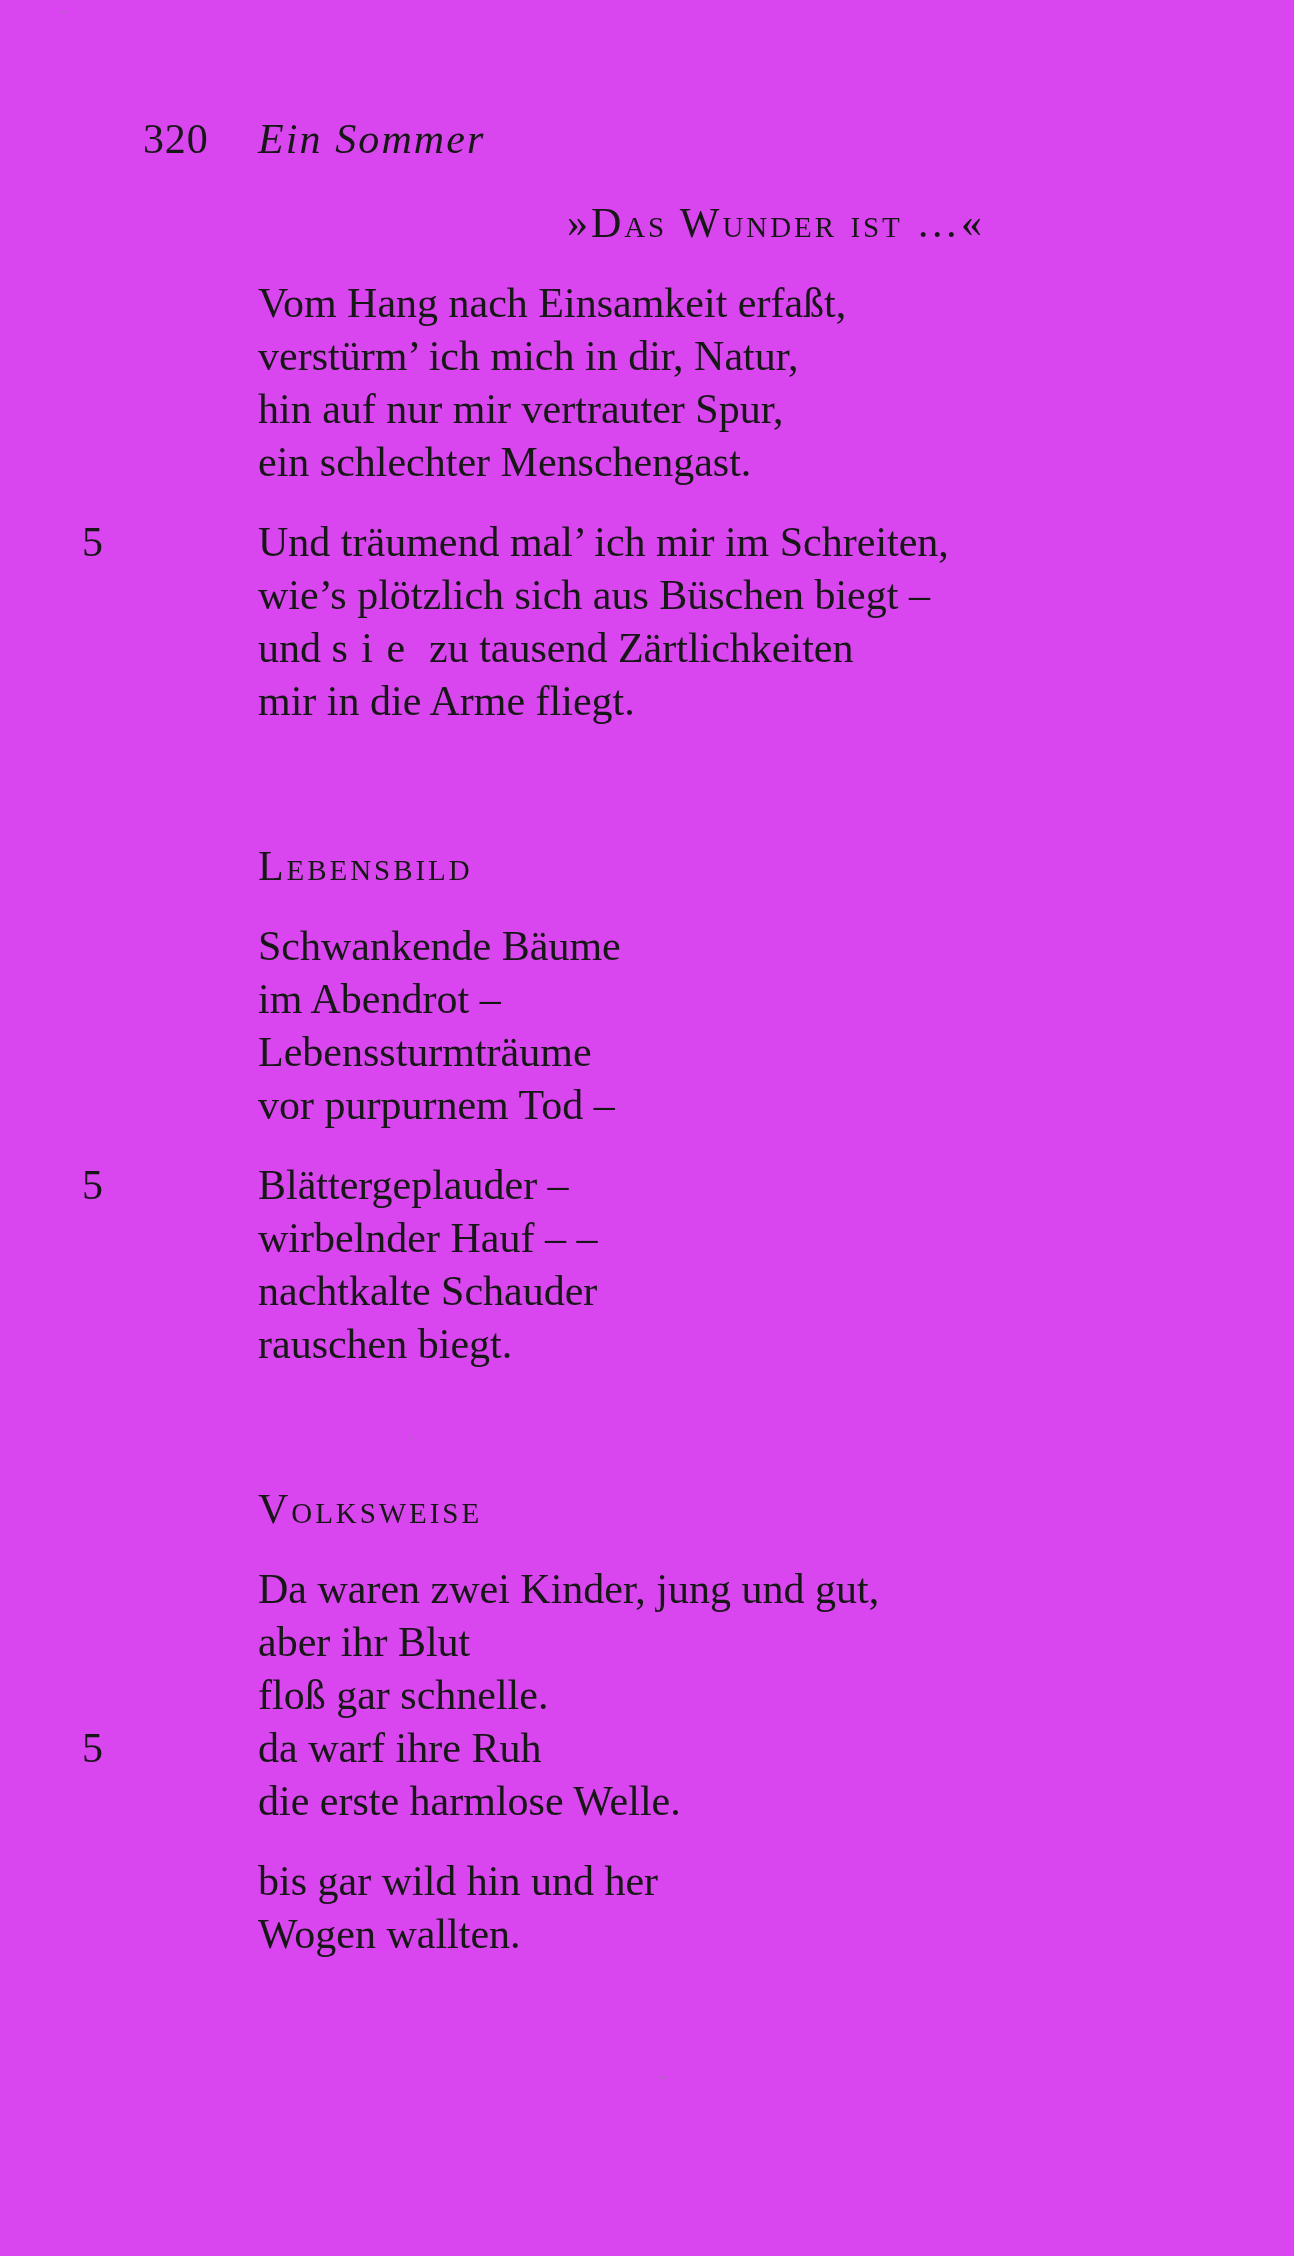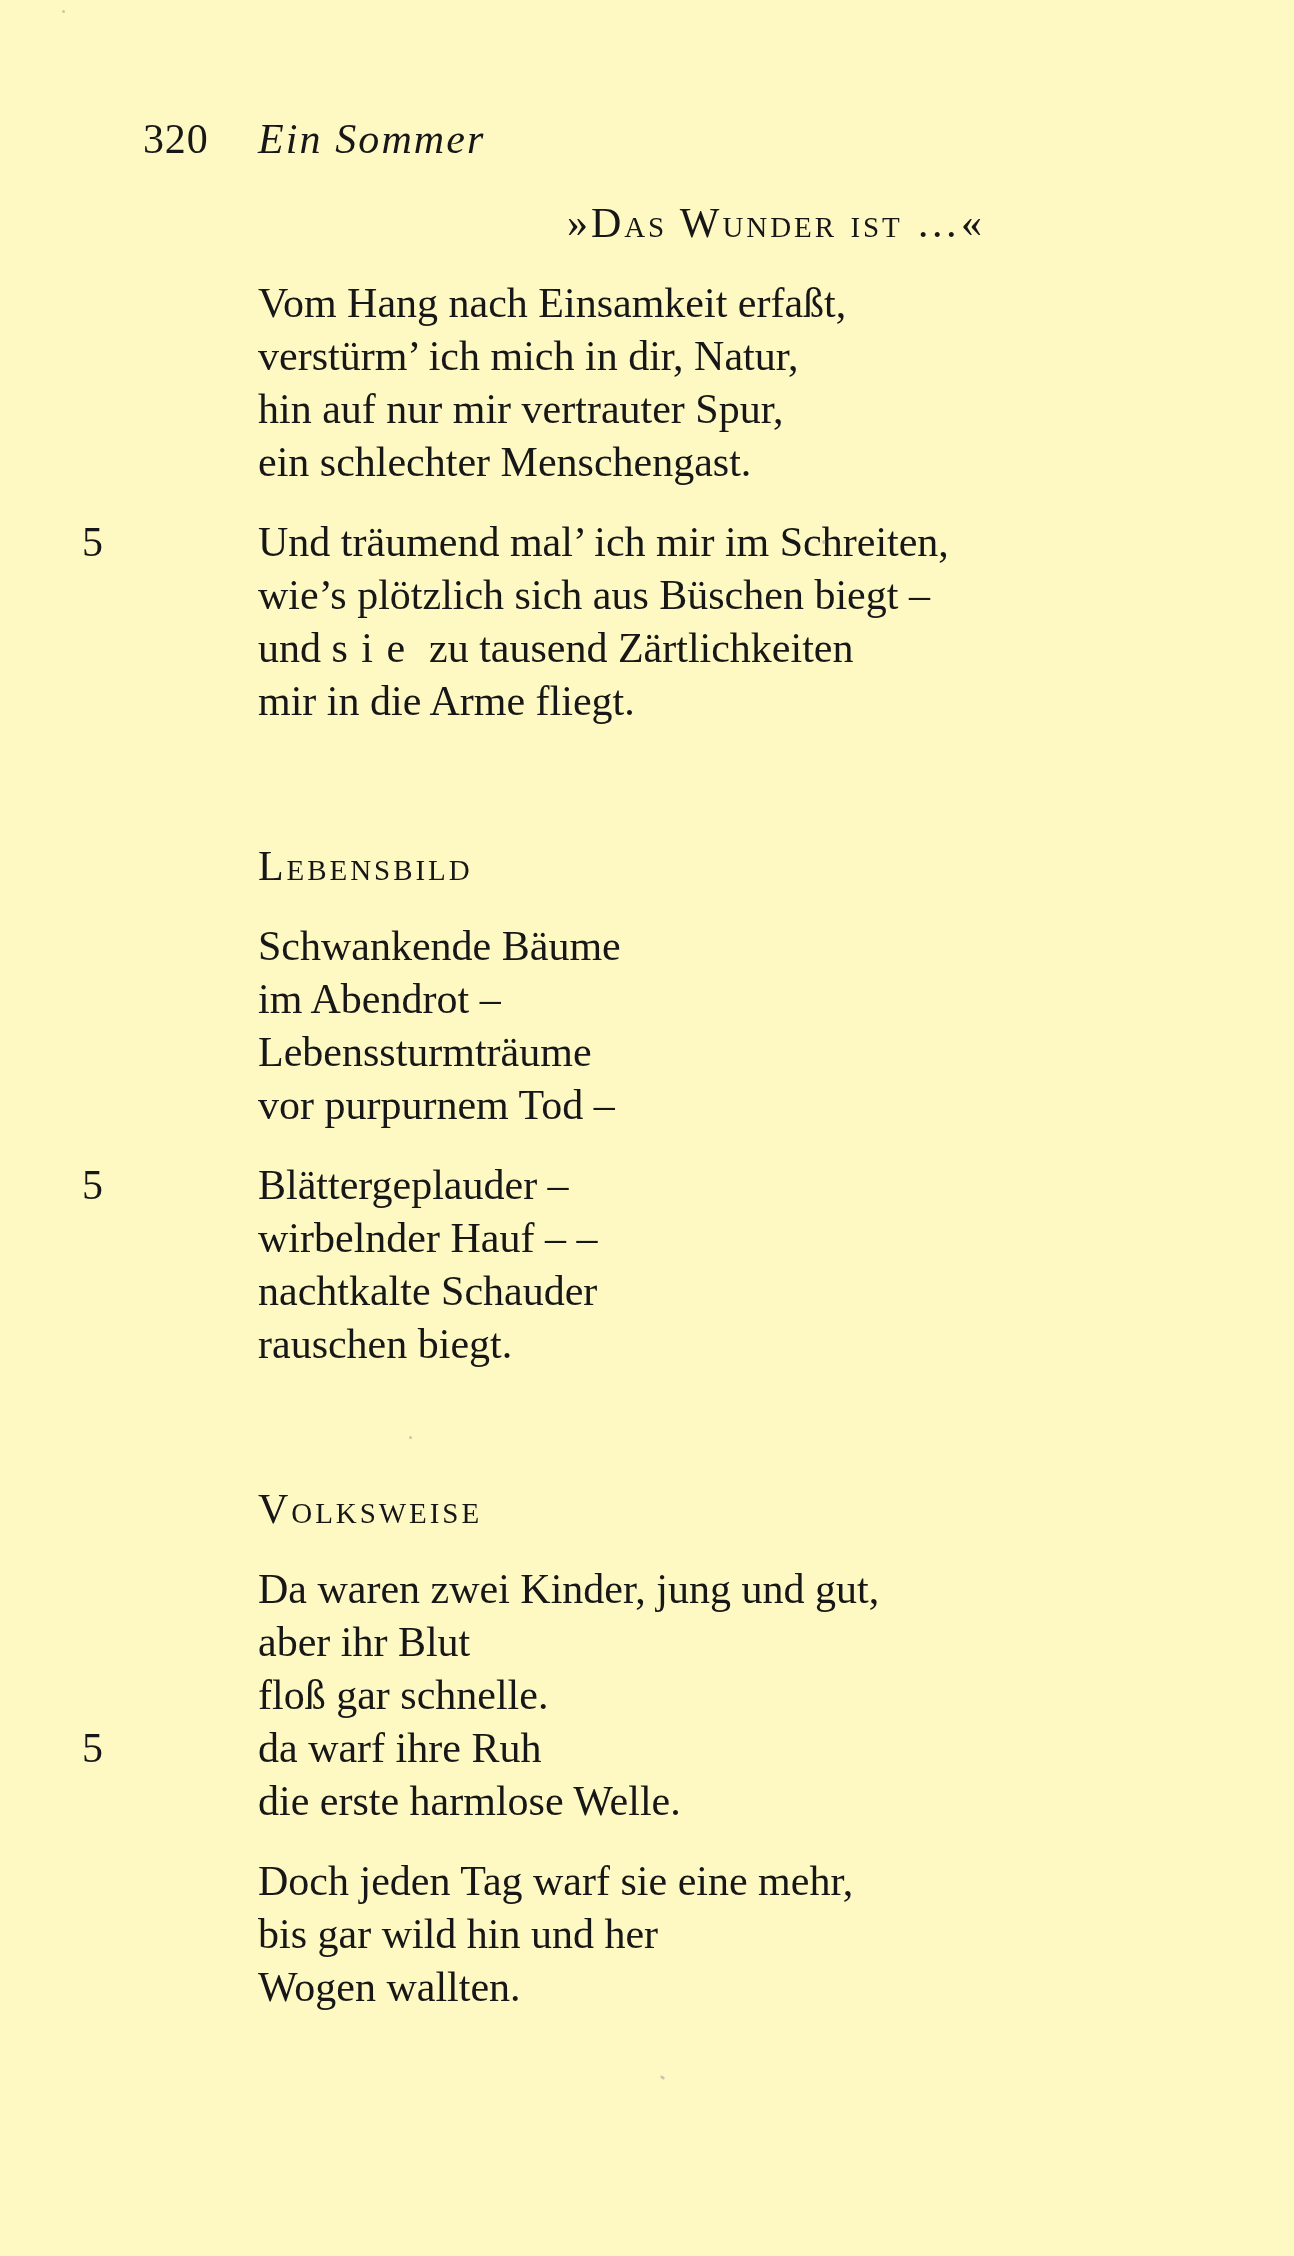--- a/index.html
+++ b/index.html
@@ -4,21 +4,21 @@
 <style>
   html,body{margin:0;padding:0;background:#ffffff;}
   body{
     width:1294px;height:2256px;
     font-family:"Liberation Serif","DejaVu Serif",serif;
     color:#171717;
   }
   .page{
     position:relative;
     width:1294px;height:2256px;
-    background:#fef9c3;
+    background:#d946ef;
     overflow:hidden;
     box-sizing:border-box;
     padding-top:113px;
     font-size:42px;
     line-height:53px;
   }
   .header{height:53px;white-space:nowrap;}
   .pagenum{
     position:absolute;
     left:143px;
@@ -92,21 +92,20 @@
       </div>
       <div class="poem-title">Volksweise</div>
       <div class="stanza">
         <div class="line"><span>Da waren zwei Kinder, jung und gut,</span></div>
         <div class="line"><span>aber ihr Blut</span></div>
         <div class="line"><span>floß gar schnelle.</span></div>
         <div class="line"><span class="linenum">5</span><span>da warf ihre Ruh</span></div>
         <div class="line"><span>die erste harmlose Welle.</span></div>
       </div>
       <div class="stanza">
-        <div class="line"><span>Doch jeden Tag warf sie eine mehr,</span></div>
         <div class="line"><span>bis gar wild hin und her</span></div>
         <div class="line"><span>Wogen wallten.</span></div>
       </div>
     </div>
 
   <div class="speck" style="left:62px;top:10px;width:3px;height:3px;"></div>
   <div class="speck" style="left:822px;top:540px;"></div>
   <div class="speck" style="left:409px;top:1436px;width:3px;height:3px;"></div>
   <div class="speck" style="left:660px;top:2076px;width:5px;height:3px;transform:rotate(35deg);"></div>
 </div>

